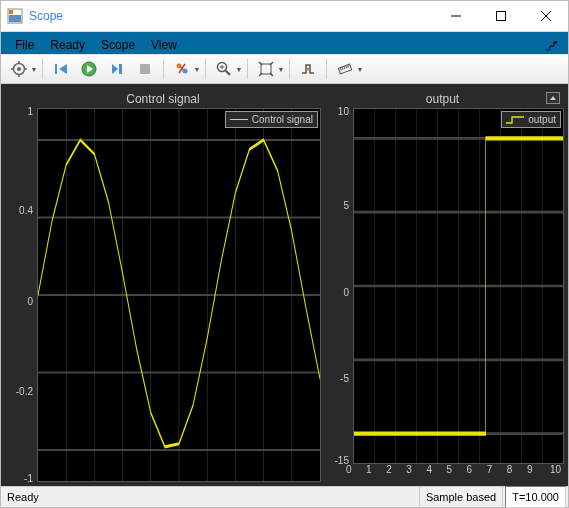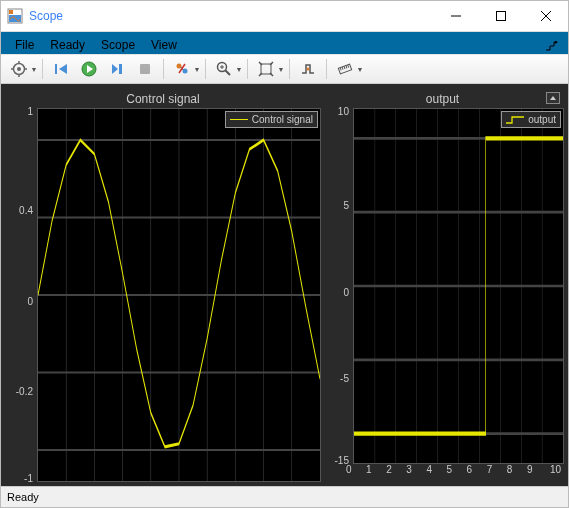--- a/index.html
+++ b/index.html
@@ -276,15 +276,17 @@
         <div class="tick">7</div>
         <div class="tick">8</div>
         <div class="tick">9</div>
         <div class="tick" style="flex:0 0 14px;text-align:right">10</div>
       </div>
     </div>
   </div>
 
   <div class="status">
     <div class="cell flex">Ready</div>
+    <div class="cell">Sample based</div>
+    <div class="cell" style="background:#fff;border:1px inset #ccc;margin:1px 2px">T=10.000</div>
   </div>
 
 </div>
 
 </body></html>

